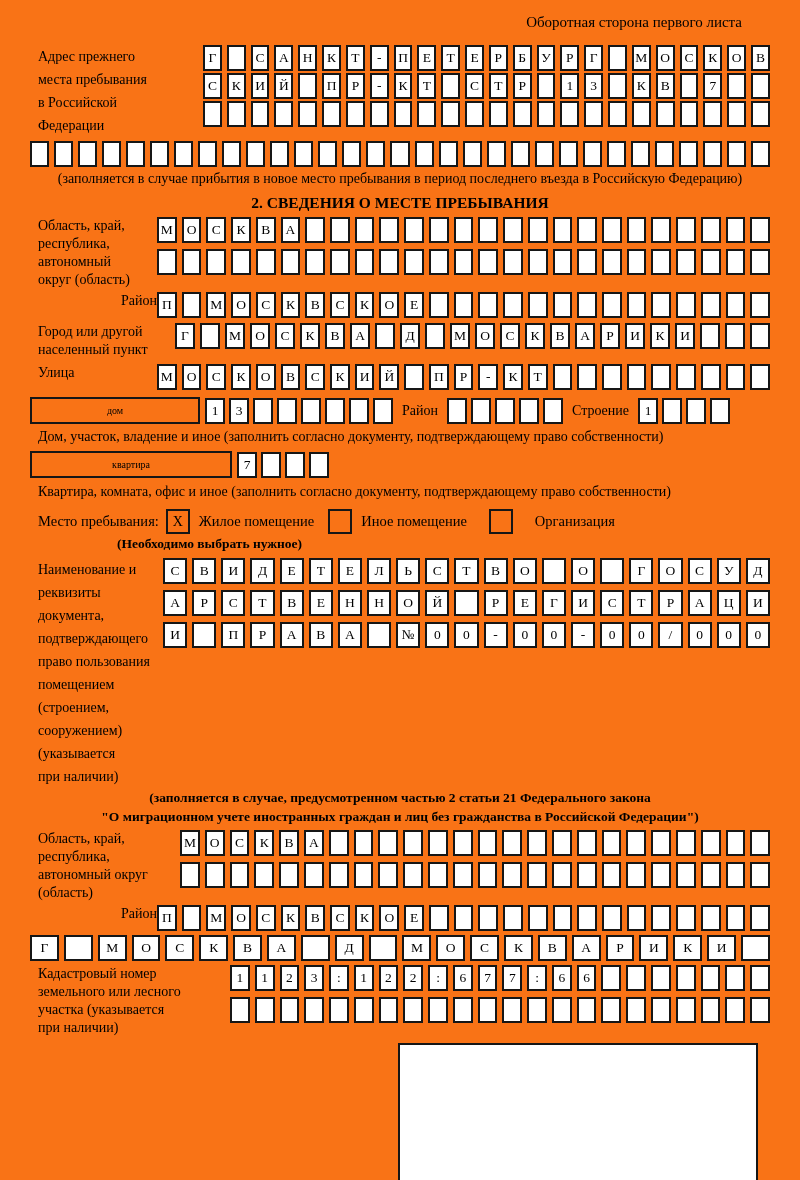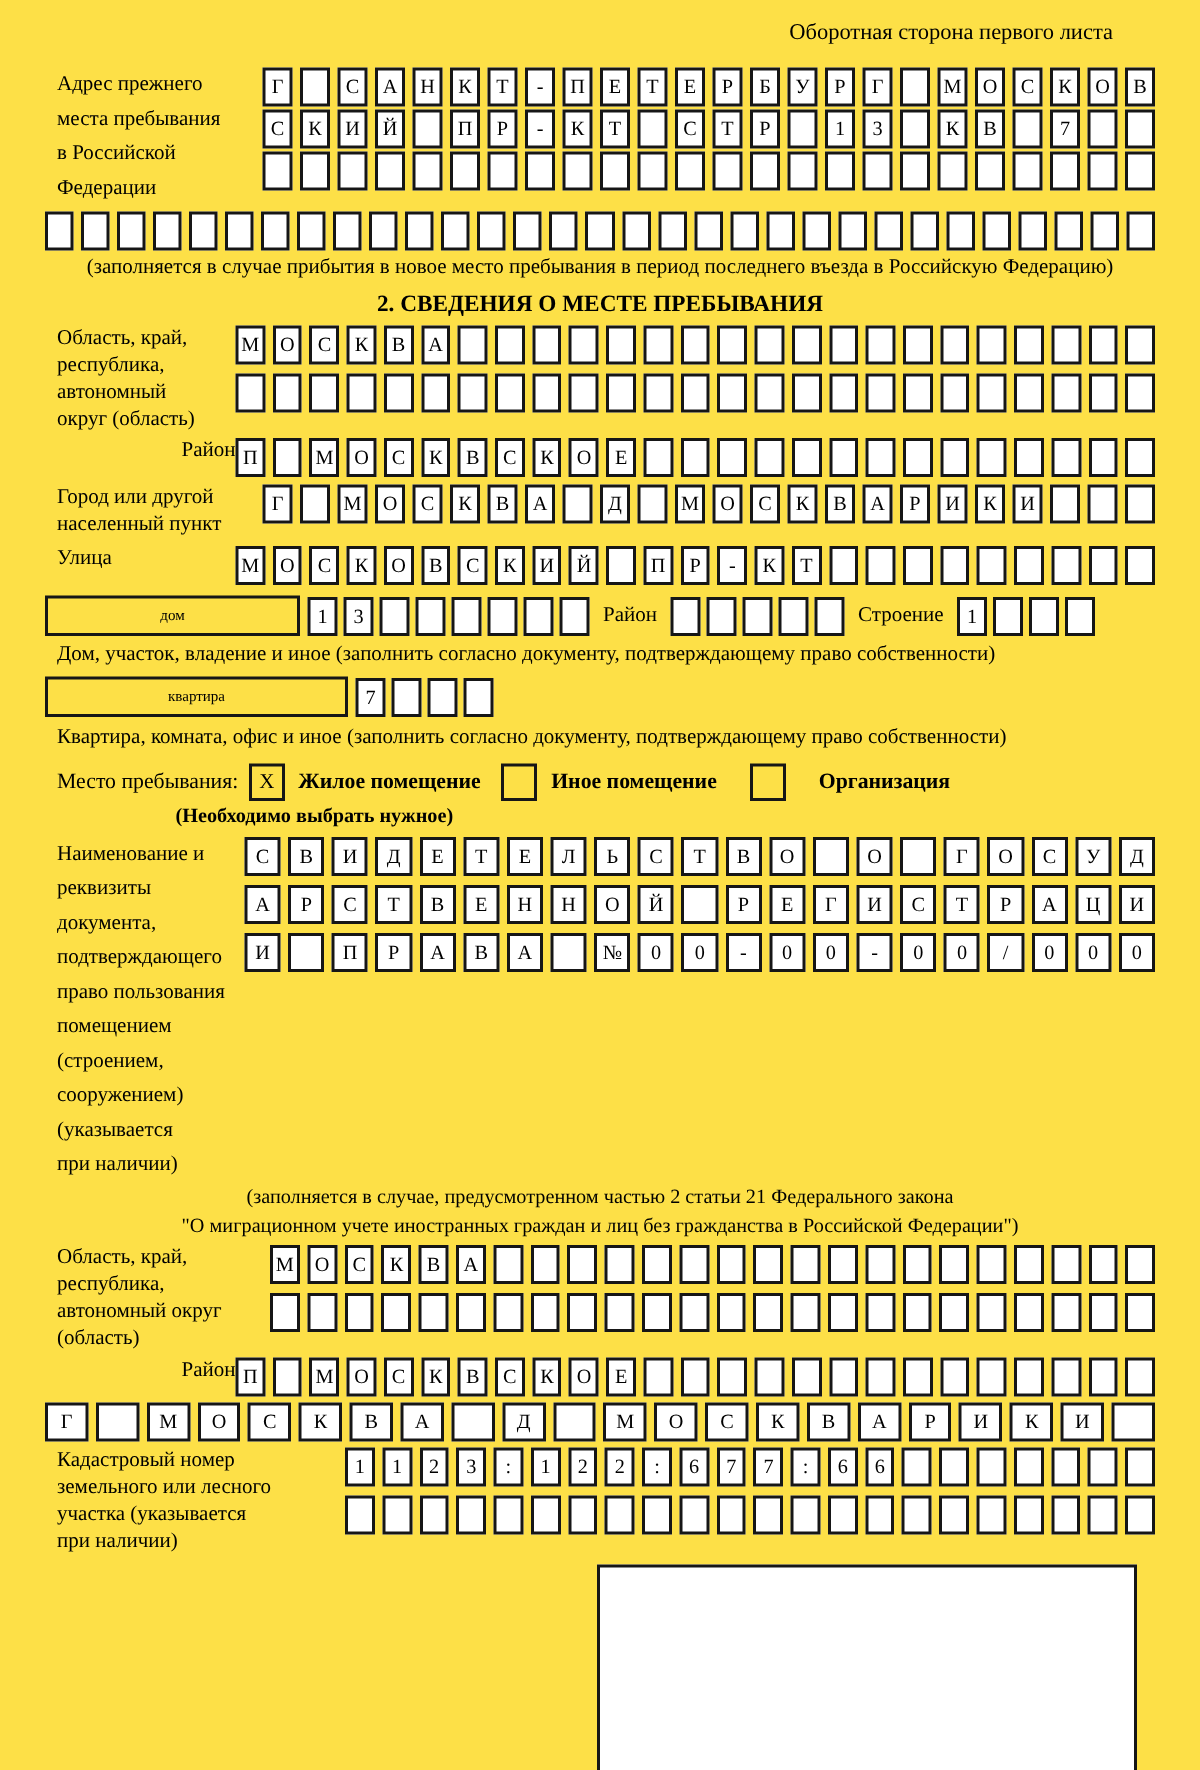--- a/index.html
+++ b/index.html
@@ -1,18 +1,18 @@
 <!DOCTYPE html>
 <html><head>
 <meta charset="utf-8">
 <style>
   html,body{margin:0;padding:0;background:#fff;}
   .page{
     width:800px;height:1180px;box-sizing:border-box;
-    padding:14px 30px 0 30px;background:#fde047;color:#000;
+    padding:14px 30px 0 30px;background:#f97316;color:#000;
     font-family:"Liberation Serif","DejaVu Serif",serif;
     overflow:hidden;position:relative;
   }
   .header-note{text-align:right;font-size:15px;padding-right:28px;}
   .frow{display:flex;align-items:flex-start;}
   .label{box-sizing:border-box;font-size:14px;line-height:18px;white-space:pre-line;padding-left:8px;flex:none;}
   .lh23{line-height:23px;}
   .w145{width:145px;} .w127{width:127px;} .w133{width:133px;} .w150{width:150px;} .w200{width:200px;}
   .rows{flex:1;display:flex;flex-direction:column;gap:2px;}
   .rows.g6{gap:6px;}
@@ -26,26 +26,26 @@
   .note.center{text-align:center;padding-left:0;}
   .sec-title{font-weight:bold;font-size:15.5px;text-align:center;margin:7px 0 5px 0;}
   .fact-title{font-weight:bold;font-size:15px;text-align:center;margin:8px 0 6px 0;}
   .named-rect{box-sizing:border-box;border:2px solid #161616;height:27px;flex:none;
         display:flex;align-items:center;justify-content:center;font-size:10px;}
   .inline-label{font-size:14px;display:flex;align-items:center;padding:0 9px;flex:none;}
   .house-row{display:flex;align-items:center;margin-top:7px;}
   .stay-row{display:flex;align-items:center;font-size:14.5px;margin-top:9px;padding-left:8px;}
   .cbox{box-sizing:border-box;width:24px;height:25px;border:2px solid #161616;flex:none;
         display:flex;align-items:center;justify-content:center;font-size:14px;}
-  .opt{margin:0 14px 0 9px;font-weight:bold;}
+  .opt{margin:0 14px 0 9px;}
   .choose-note{font-size:13.5px;margin:2px 0 0 87px;font-weight:bold;}
-  .small-note{font-size:13.5px;line-height:19px;text-align:center;}
+  .small-note{font-size:13.5px;line-height:19px;text-align:center;font-weight:bold;}
   .stamp-box{box-sizing:border-box;border:2px solid #161616;width:360px;height:176px;
         margin:6px 0 0 368px;background:#fff;}
-  .mt3{margin-top:3px;text-align:right;} .mt4{margin-top:4px;} .mt5{margin-top:5px;} .mt6{margin-top:6px;} .mt14{margin-top:14px;}
+  .mt3{margin-top:3px;text-align:right;} .mt4{margin-top:4px;} .mt5{margin-top:5px;} .mt6{margin-top:6px;} .mt14{margin-top:14px;gap:28px;}
 </style>
 </head>
 <body>
 
 <div class="page">
 
   <div class="header-note">Оборотная сторона первого листа</div>
 
   <div class="frow mt14">
     <div class="label lh23 w145">Адрес прежнего

